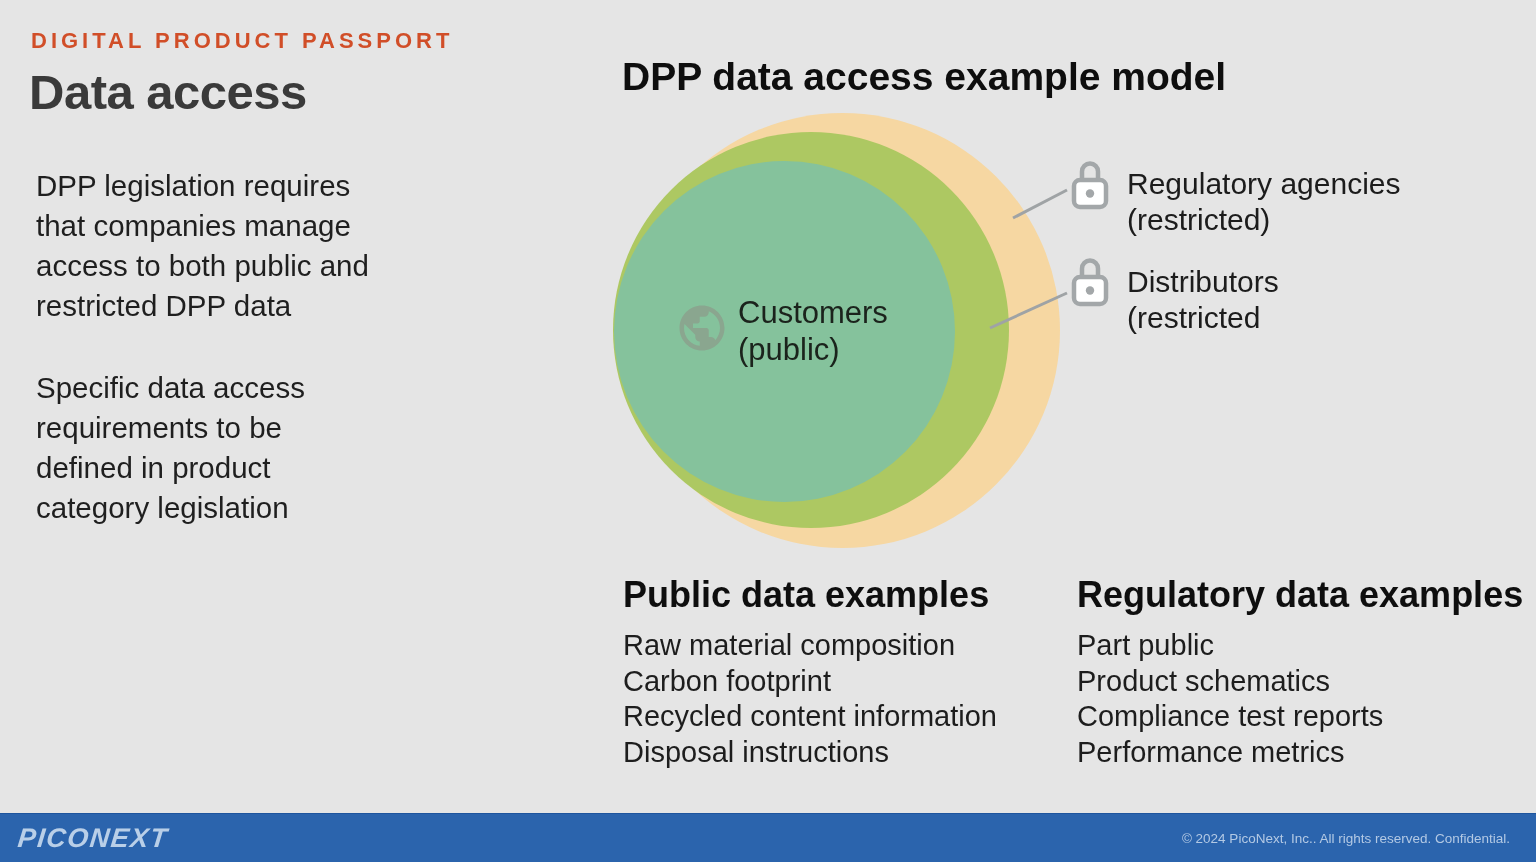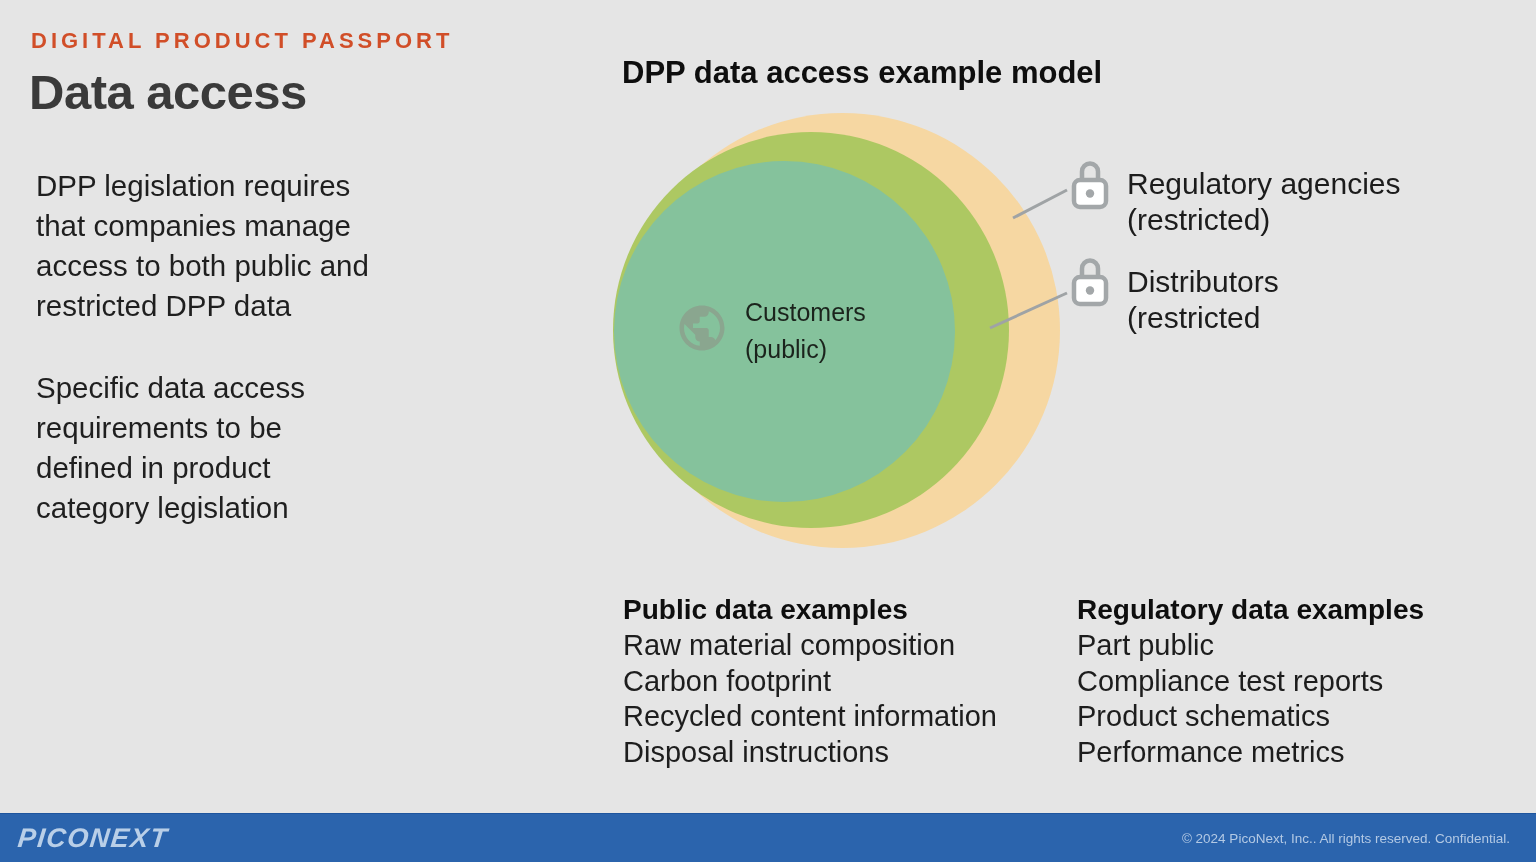--- a/index.html
+++ b/index.html
@@ -25,50 +25,50 @@
   }
   .body-para{
     left:36px;width:470px;
     font-size:29.5px;line-height:40px;color:#1f1f1f;
   }
   .p1{top:166px;}
   .p2{top:368px;}
 
   .diagram-title{
     left:622px;top:55px;
-    font-size:31px;font-weight:700;color:#0e0e0e;text-align:right;
+    font-size:39px;font-weight:700;color:#0e0e0e;text-align:right;
   }
 
   .circle{border-radius:50%;}
   .circle-outer{left:625px;top:113px;width:435px;height:435px;}
   .circle-middle{left:613px;top:132px;width:396px;height:396px;}
   .circle-inner{left:614px;top:161px;width:341px;height:341px;}
 
   .globe{left:675px;top:301px;width:54px;height:54px;}
 
   .center-label{
     left:738px;top:294px;
-    font-size:25px;line-height:37px;color:#1b231c;margin-left:7px;
+    font-size:31px;line-height:37px;color:#1b231c;
   }
 
   .connector-layer{left:0;top:0;width:1536px;height:862px;pointer-events:none;}
 
   .lock{width:40px;height:54px;}
   .lock1{left:1070px;top:156px;}
   .lock2{left:1070px;top:253px;}
 
   .callout-label{
     left:1127px;
     font-size:30px;line-height:36px;color:#1c1c1c;margin-top:18px;
   }
   .callout1{top:148px;}
   .callout2{top:246px;}
 
   .col-heading{
-    font-size:28px;font-weight:700;color:#0e0e0e;margin-top:20px;
+    font-size:36px;font-weight:700;color:#0e0e0e;
   }
   .col-items{
     font-size:29px;line-height:35.6px;color:#1d1d1d;
   }
   .col-public-heading{left:623px;top:574px;}
   .col-public-items{left:623px;top:628px;}
   .col-restricted-heading{left:1077px;top:574px;}
   .col-restricted-items{left:1077px;top:628px;}
 
   .footer{
@@ -143,22 +143,22 @@
   <div class="abs col-items col-public-items">
     <div>Raw material composition</div>
     <div>Carbon footprint</div>
     <div>Recycled content information</div>
     <div>Disposal instructions</div>
   </div>
 
   <div class="abs col-heading col-restricted-heading">Regulatory data examples</div>
   <div class="abs col-items col-restricted-items">
     <div>Part public</div>
+    <div>Product schematics</div>
     <div>Compliance test reports</div>
-    <div>Product schematics</div>
     <div>Performance metrics</div>
   </div>
 
   <div class="abs footer">
     <span class="footer-logo">PICONEXT</span>
     <span class="footer-copy">© 2024 PicoNext, Inc.. All rights reserved. Confidential.</span>
   </div>
 
 </div>
 

